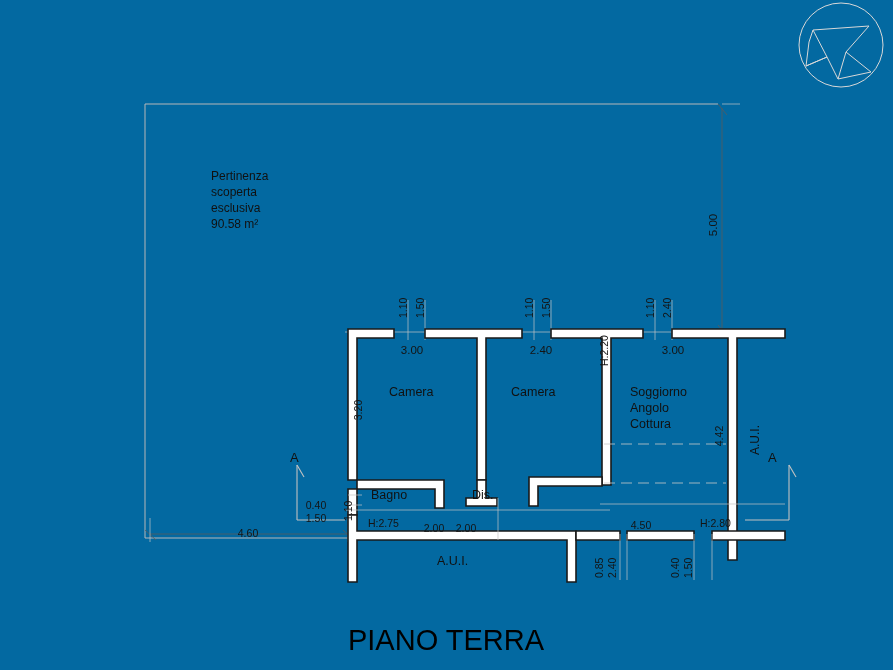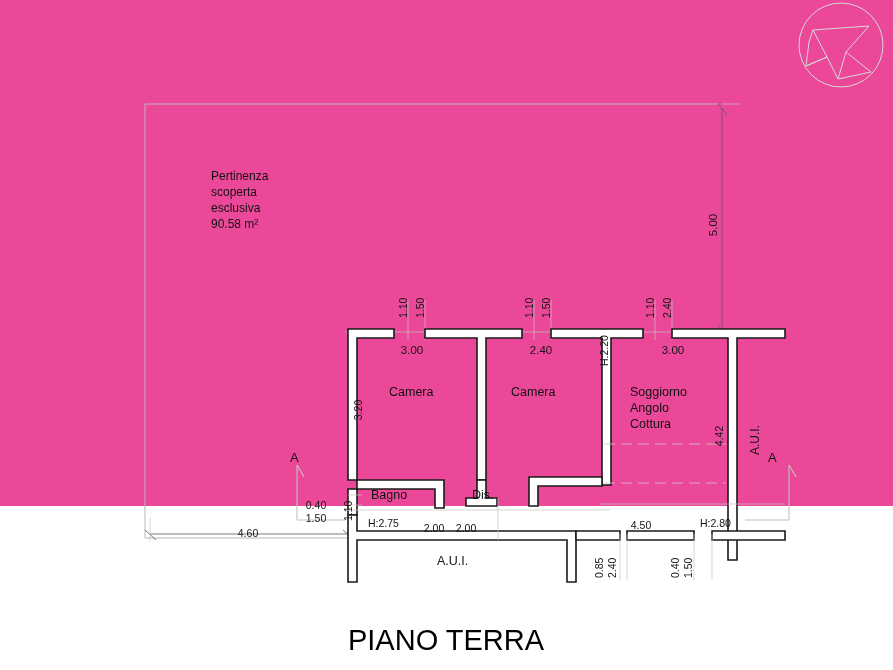--- a/index.html
+++ b/index.html
@@ -10,22 +10,22 @@
   body {
     width: 893px;
     height: 670px;
     font-family: "Liberation Sans", sans-serif;
     position: relative;
     overflow: hidden;
   }
   #plan-root {
     position: relative;
     width: 893px;
-    height: 506px;
-    background: #ec4899;
+    height: 670px;
+    background: #0369a1;
   }
   svg#floorplan {
     position: absolute;
     top: 0;
     left: 0;
     width: 893px;
     height: 670px;
     display: block;
   }
   .wall-outline {

